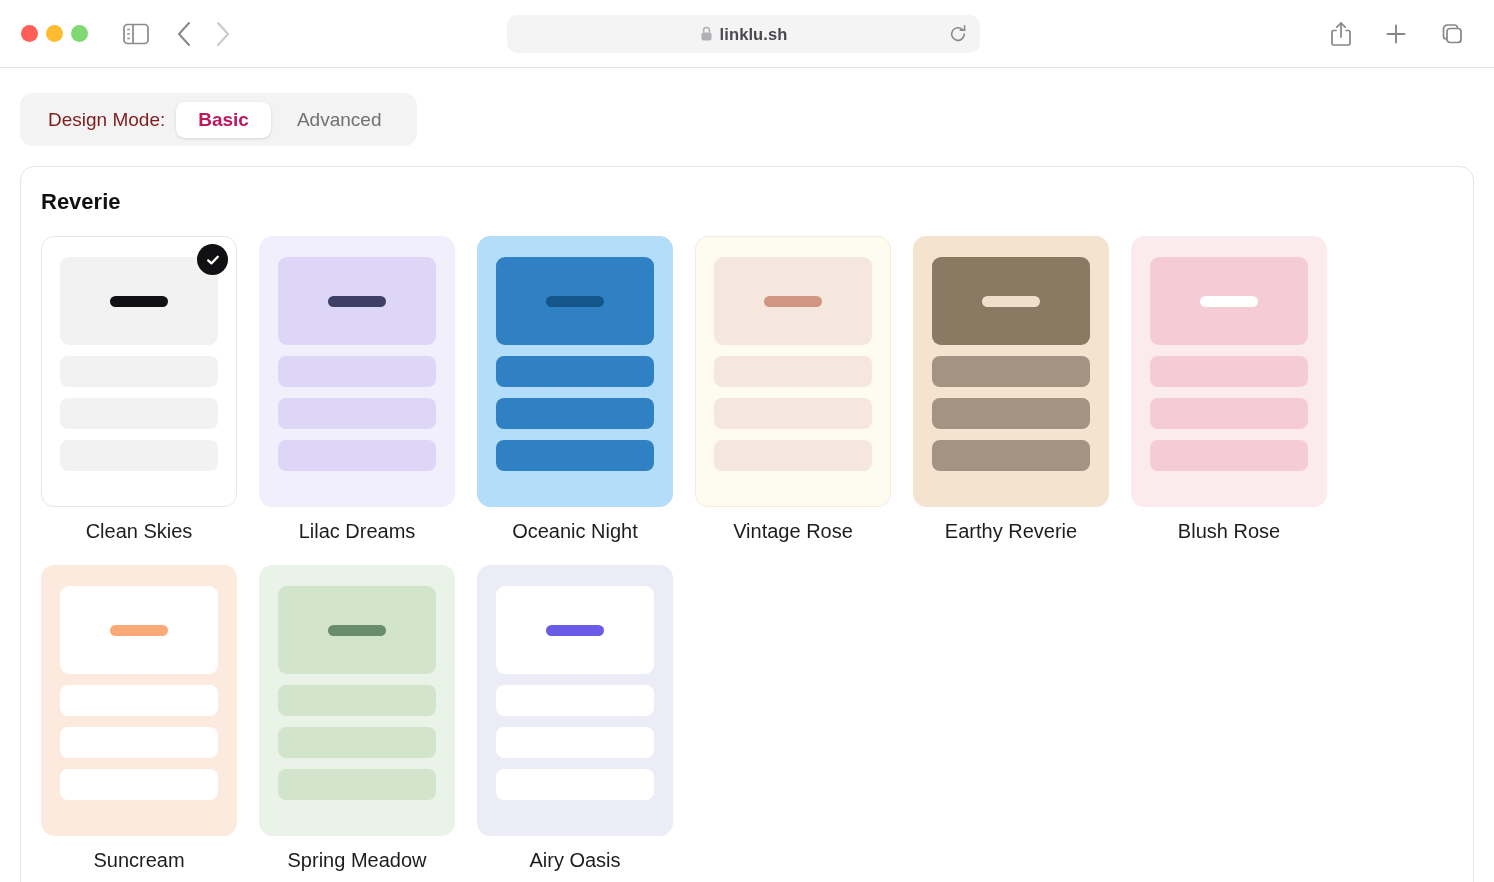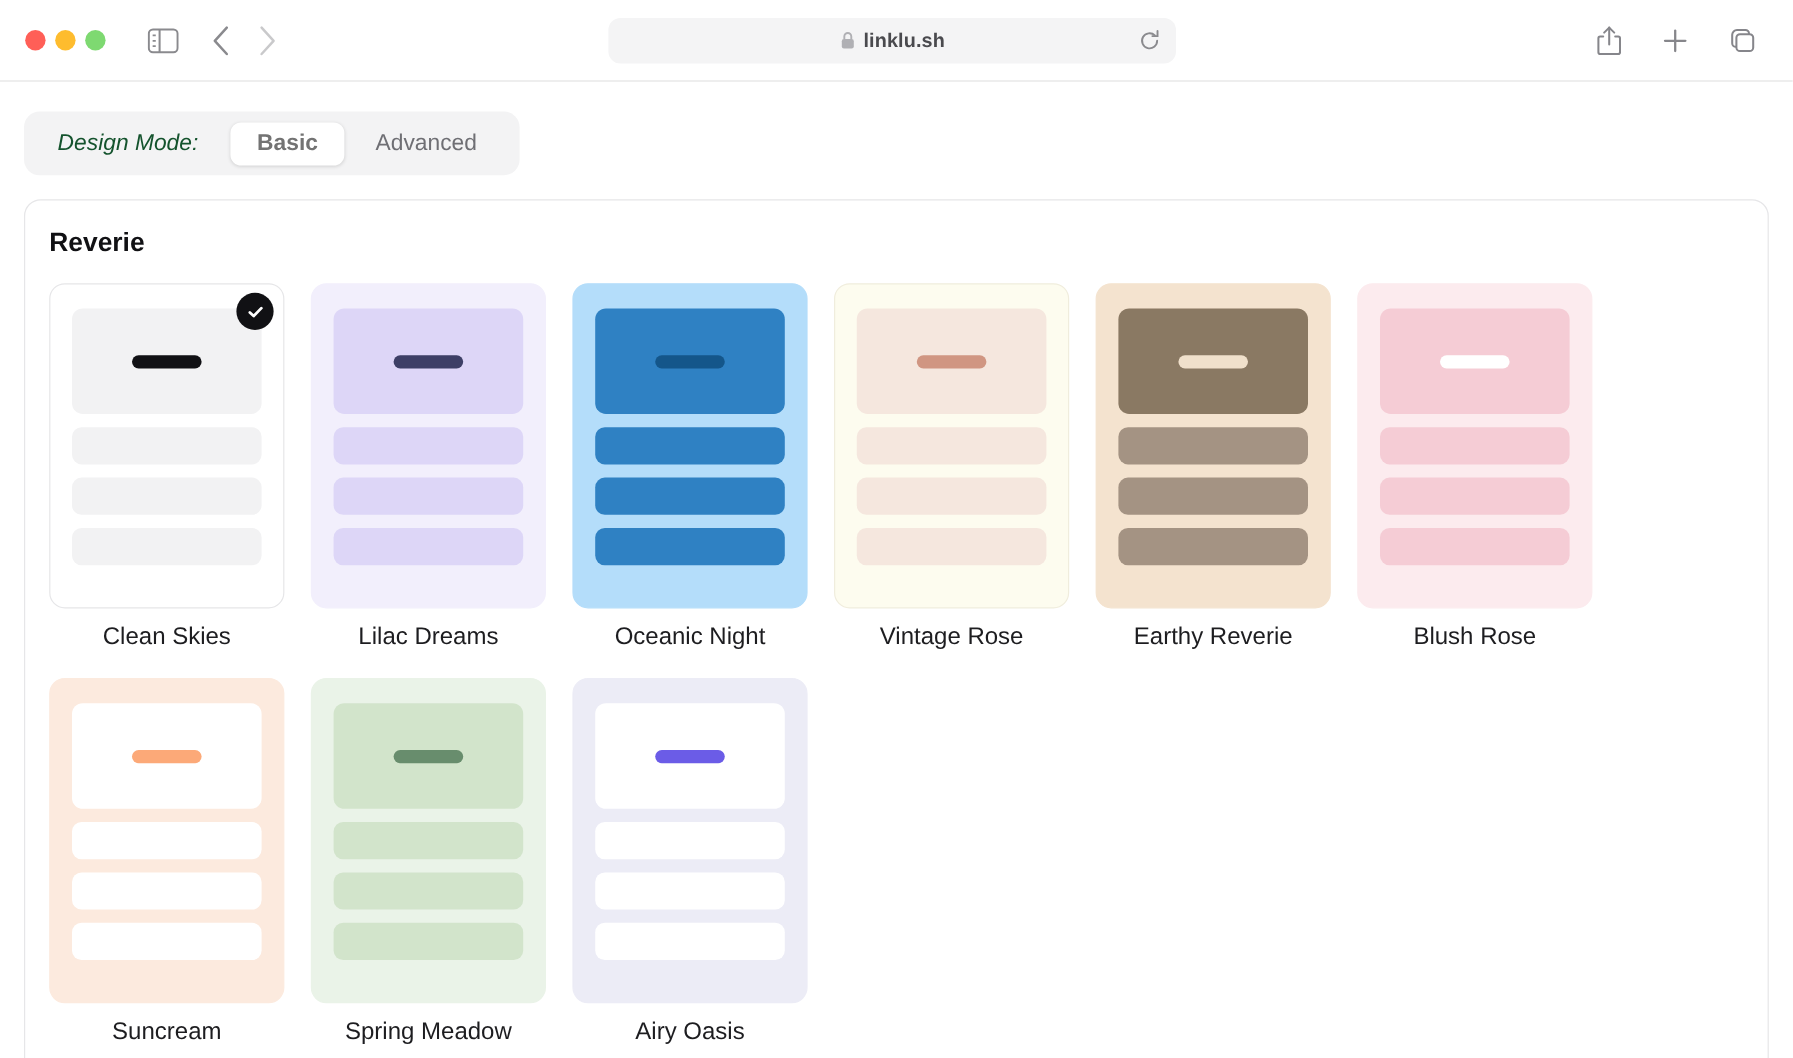--- a/index.html
+++ b/index.html
@@ -77,39 +77,37 @@
     display: inline-flex;
     align-items: center;
     gap: 11px;
     background: #f3f3f4;
     border-radius: 13px;
     padding: 9px 14px 9px 28px;
     height: 53px;
   }
   .mode-label {
     font-size: 19px;
-    color: #14532d;
-    font-style: italic;
+    color: #7f1d1d;
   }
   .seg-group { display: flex; align-items: center; gap: 4px; }
   .seg {
     font-size: 19px;
     padding: 7px 22px;
     border-radius: 9px;
     color: #6f6f74;
     border: none; background: none;
     font-family: inherit;
     cursor: pointer;
   }
   .seg.active {
     background: #ffffff;
-    color: #737373;
+    color: #be185d;
     font-weight: bold;
     box-shadow: 0 1px 3px rgba(0,0,0,.12);
-    margin-left: 16px;
   }
 
   .panel {
     margin: 20px 20px 0 20px;
     border: 1px solid #e6e6e8;
     border-radius: 14px;
     background: #ffffff;
     height: 740px;
     overflow: hidden;
     padding: 22px 0 0 20px;

